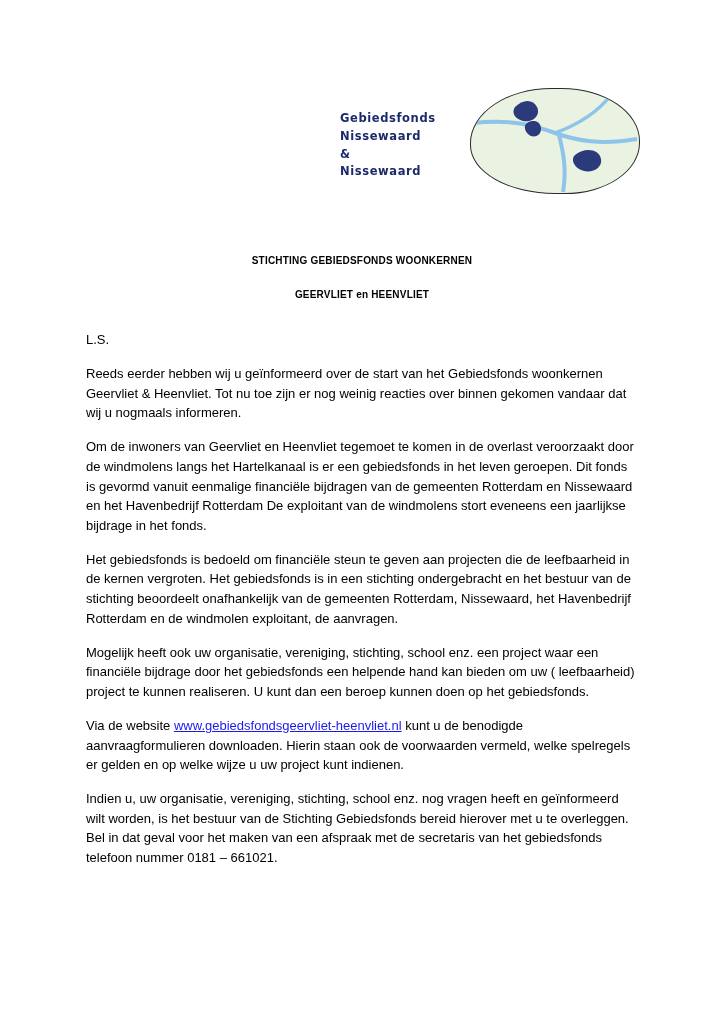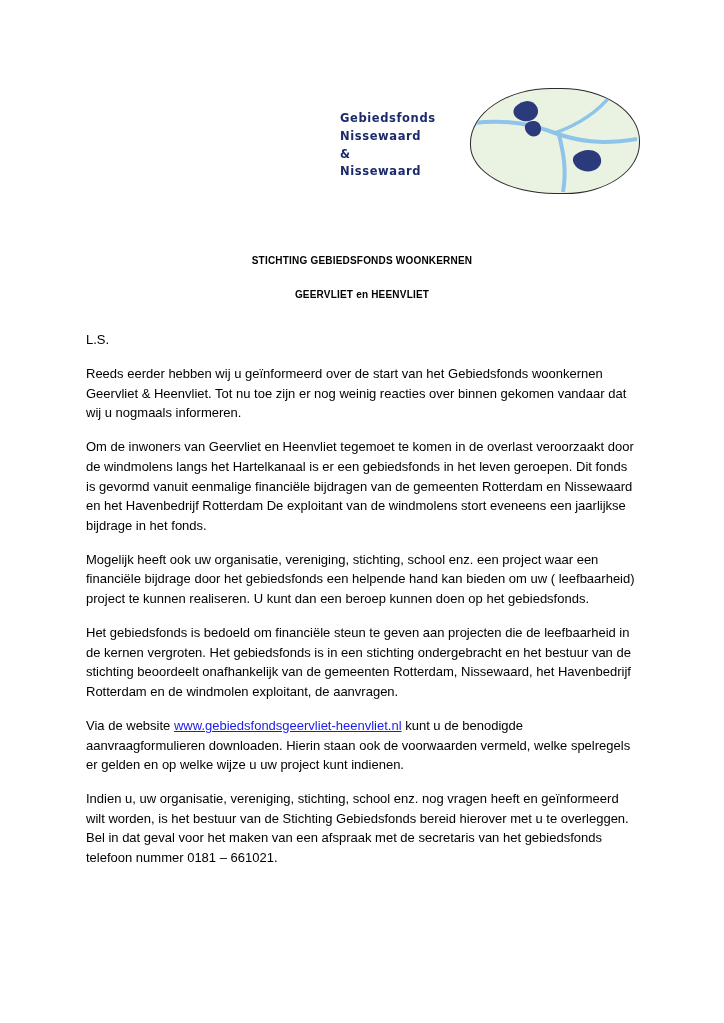--- a/index.html
+++ b/index.html
@@ -138,19 +138,19 @@
 
   <div class="doc-title">
     <span>STICHTING GEBIEDSFONDS WOONKERNEN</span>
     <span class="line2">GEERVLIET  en  HEENVLIET</span>
   </div>
 
   <div class="body-copy">
     <p class="salutation">L.S.</p>
     <p>Reeds eerder hebben wij u geïnformeerd over de start van het Gebiedsfonds woonkernen Geervliet &amp;  Heenvliet. Tot nu toe zijn er nog weinig reacties over binnen gekomen vandaar dat wij u nogmaals informeren.</p>
     <p>Om de inwoners van Geervliet en Heenvliet tegemoet te komen in de overlast veroorzaakt door de windmolens langs het Hartelkanaal is er een gebiedsfonds in het leven geroepen. Dit fonds is gevormd vanuit eenmalige financiële bijdragen van de gemeenten Rotterdam en Nissewaard en het Havenbedrijf Rotterdam  De exploitant van de windmolens stort eveneens een jaarlijkse bijdrage in het fonds.</p>
+    <p>Het gebiedsfonds is bedoeld om financiële steun te geven aan projecten die de leefbaarheid in de kernen vergroten.  Het gebiedsfonds is in een stichting ondergebracht en het bestuur  van de stichting beoordeelt onafhankelijk van de gemeenten Rotterdam, Nissewaard, het Havenbedrijf Rotterdam  en de windmolen exploitant, de aanvragen.</p>
     <p>Mogelijk heeft ook uw organisatie, vereniging, stichting, school enz. een project waar een financiële bijdrage door het gebiedsfonds een helpende hand kan  bieden om uw ( leefbaarheid) project te kunnen realiseren. U kunt dan een beroep kunnen doen op het gebiedsfonds.</p>
-    <p>Het gebiedsfonds is bedoeld om financiële steun te geven aan projecten die de leefbaarheid in de kernen vergroten.  Het gebiedsfonds is in een stichting ondergebracht en het bestuur  van de stichting beoordeelt onafhankelijk van de gemeenten Rotterdam, Nissewaard, het Havenbedrijf Rotterdam  en de windmolen exploitant, de aanvragen.</p>
     <p><span>Via de website </span><a class="weblink" href="#">www.gebiedsfondsgeervliet-heenvliet.nl</a><span> kunt u de benodigde aanvraagformulieren downloaden. Hierin staan ook de voorwaarden vermeld, welke spelregels er gelden en op welke wijze u uw project  kunt indienen.</span></p>
     <p>Indien u, uw organisatie, vereniging, stichting, school enz. nog vragen heeft en  geïnformeerd wilt worden, is het bestuur van de Stichting Gebiedsfonds bereid hierover met u te overleggen. Bel in dat geval voor het maken van een afspraak met de secretaris van het gebiedsfonds telefoon nummer 0181 – 661021.</p>
   </div>
 
 </div>
 
 </body></html>

